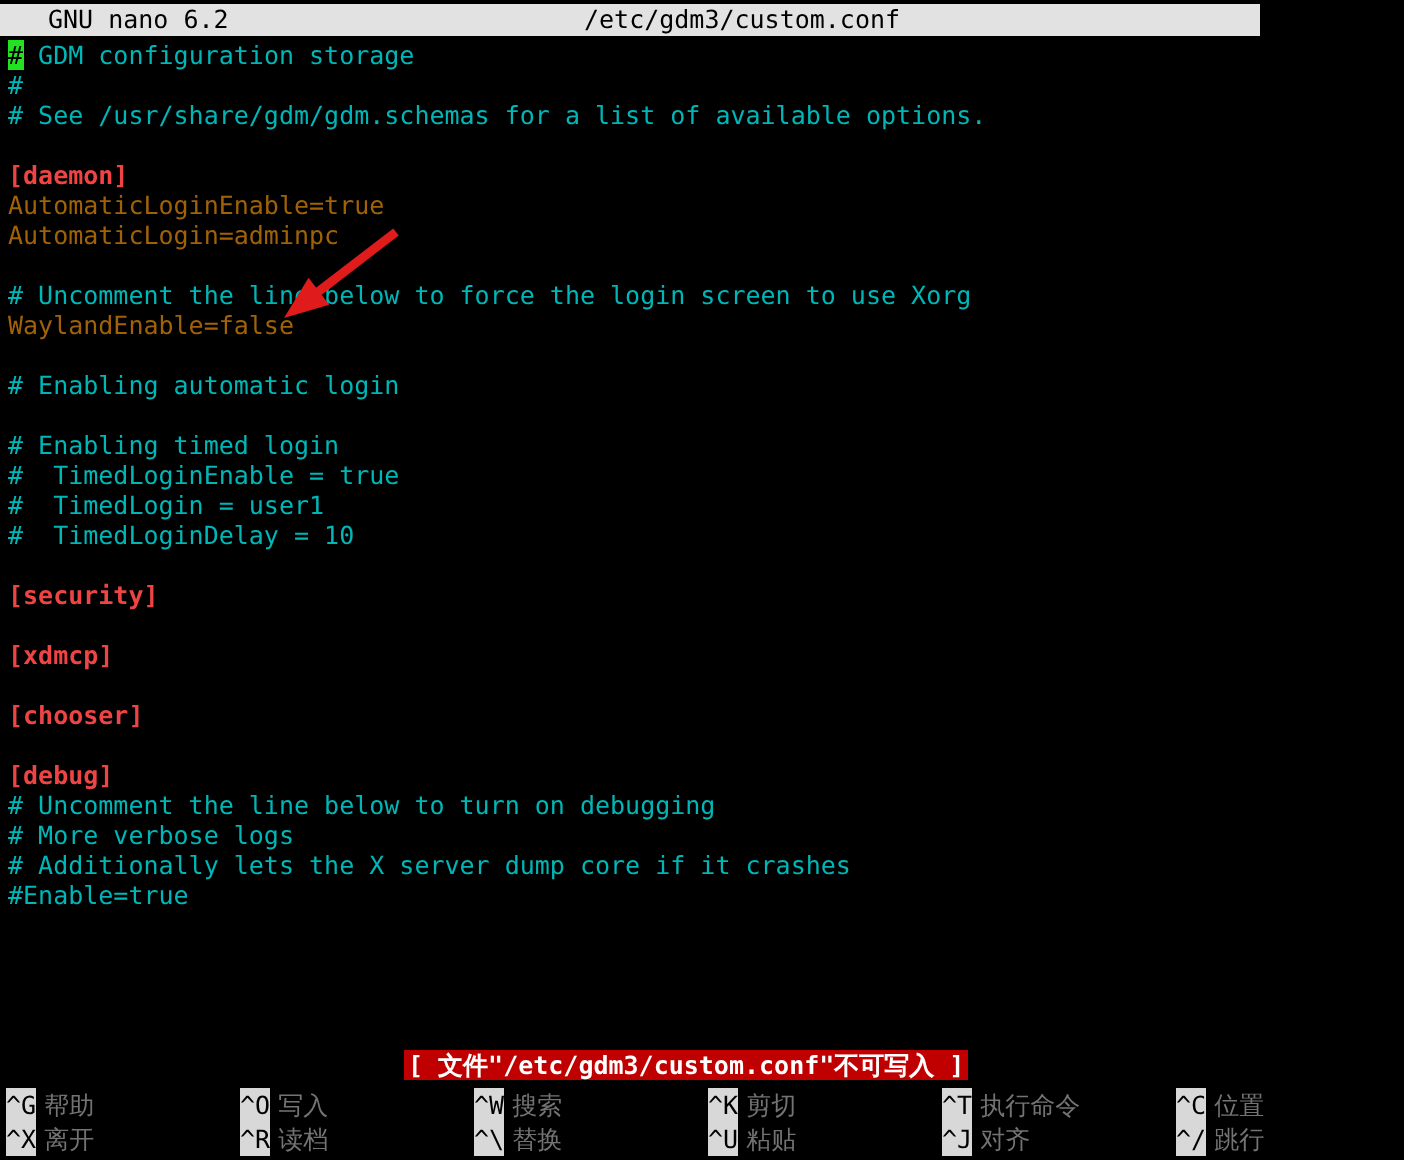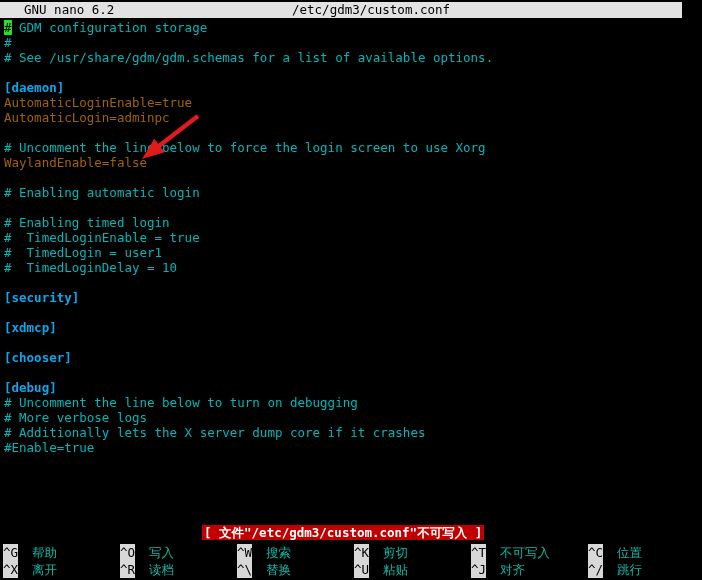--- a/index.html
+++ b/index.html
@@ -19,21 +19,21 @@
     width: 702px;
     height: 580px;
     background: #000000;
   }
 
   
   .titlebar {
     position: absolute;
     left: 0;
     top: 2px;
-    width: 682px;
+    width: 630px;
     height: 16px;
     background: #e2e2e2;
     color: #000000;
     font-size: 12.5px;
     line-height: 16px;
     white-space: pre;
   }
   .titlebar .tb-name {
     position: absolute;
     left: 24px;
@@ -57,21 +57,21 @@
     line-height: 15px;
     white-space: pre;
   }
   .line {
     height: 15px;
     padding-left: 4px;
     white-space: pre;
   }
   .c-comment  { color: #00b6b6; }
   .c-text     { color: #a16207; }
-  .c-section  { color: #0ea5e9; font-weight: bold; }
+  .c-section  { color: #ef4444; font-weight: bold; }
   .cursor {
     background: #22e322;
     color: #000000;
   }
 
   
   .statusmsg {
     position: absolute;
     left: 202px;
     top: 525px;
@@ -111,22 +111,22 @@
   }
   .sc-key {
     background: #d8d8d8;
     color: #000000;
     padding: 0 0px;
     margin-left: 3px;
     letter-spacing: 0px;
     font-family: "DejaVu Sans Mono", "Liberation Mono", monospace;
   }
   .sc-label {
-    color: #14b8a6;
-    margin-left: 14px;
+    color: #737373;
+    margin-left: 4px;
     font-family: "DejaVu Sans", "Liberation Sans", sans-serif;
     font-size: 12.5px;
   }
 
   
   .annot-arrow {
     position: absolute;
     left: 0;
     top: 0;
     width: 702px;
@@ -159,21 +159,21 @@
       </div>
       <div class="sc-col">
         <div class="sc-row"><span class="sc-key">^W</span><span class="sc-label">搜索</span></div>
         <div class="sc-row"><span class="sc-key">^\</span><span class="sc-label">替换</span></div>
       </div>
       <div class="sc-col">
         <div class="sc-row"><span class="sc-key">^K</span><span class="sc-label">剪切</span></div>
         <div class="sc-row"><span class="sc-key">^U</span><span class="sc-label">粘贴</span></div>
       </div>
       <div class="sc-col">
-        <div class="sc-row"><span class="sc-key">^T</span><span class="sc-label">不可写入</span></div>
+        <div class="sc-row"><span class="sc-key">^T</span><span class="sc-label">执行命令</span></div>
         <div class="sc-row"><span class="sc-key">^J</span><span class="sc-label">对齐</span></div>
       </div>
       <div class="sc-col">
         <div class="sc-row"><span class="sc-key">^C</span><span class="sc-label">位置</span></div>
         <div class="sc-row"><span class="sc-key">^/</span><span class="sc-label">跳行</span></div>
       </div>
     </div>
 
   <svg class="annot-arrow" id="annot-svg" viewBox="0 0 702 580" xmlns="http://www.w3.org/2000/svg">
       <line x1="198" y1="116" x2="156.2767038499247" y2="148.03753097237922" stroke="#e01b1b" stroke-width="4.5" stroke-linecap="butt"></line>

